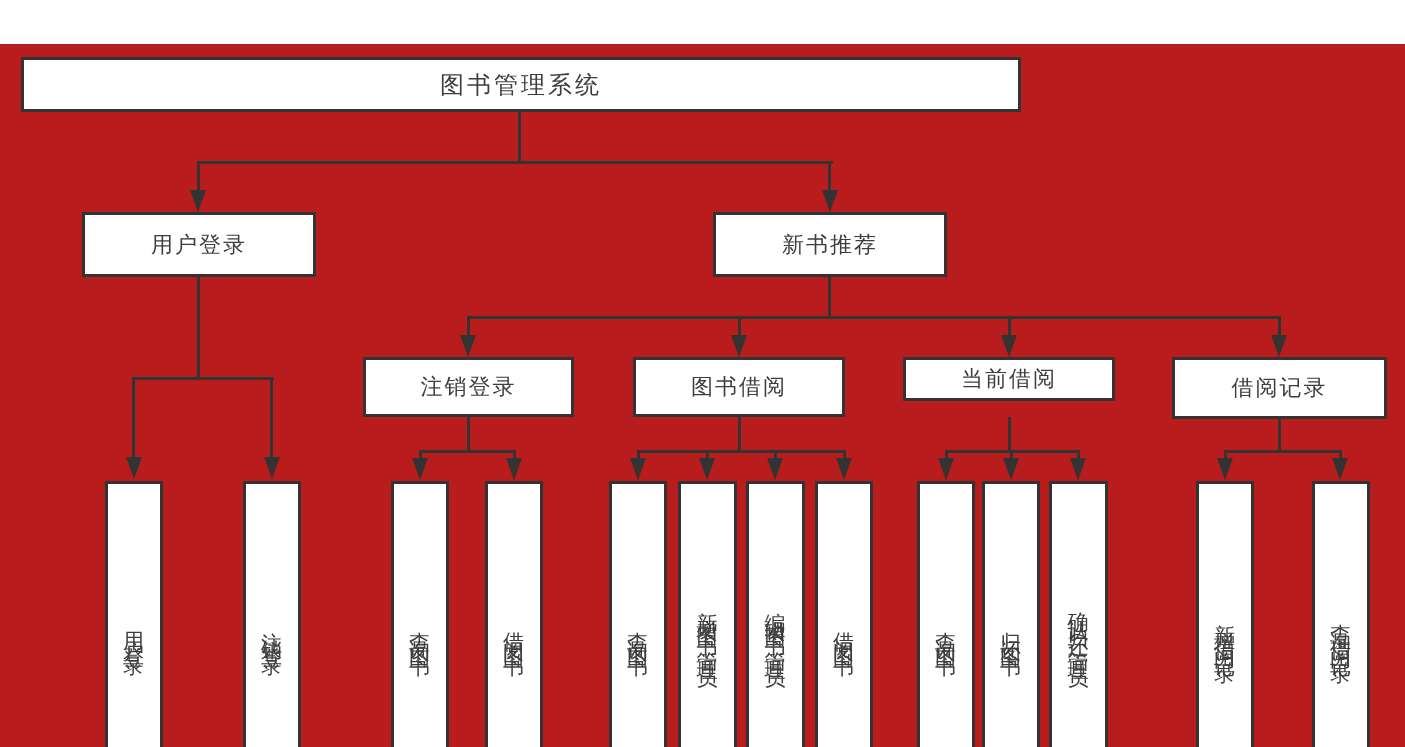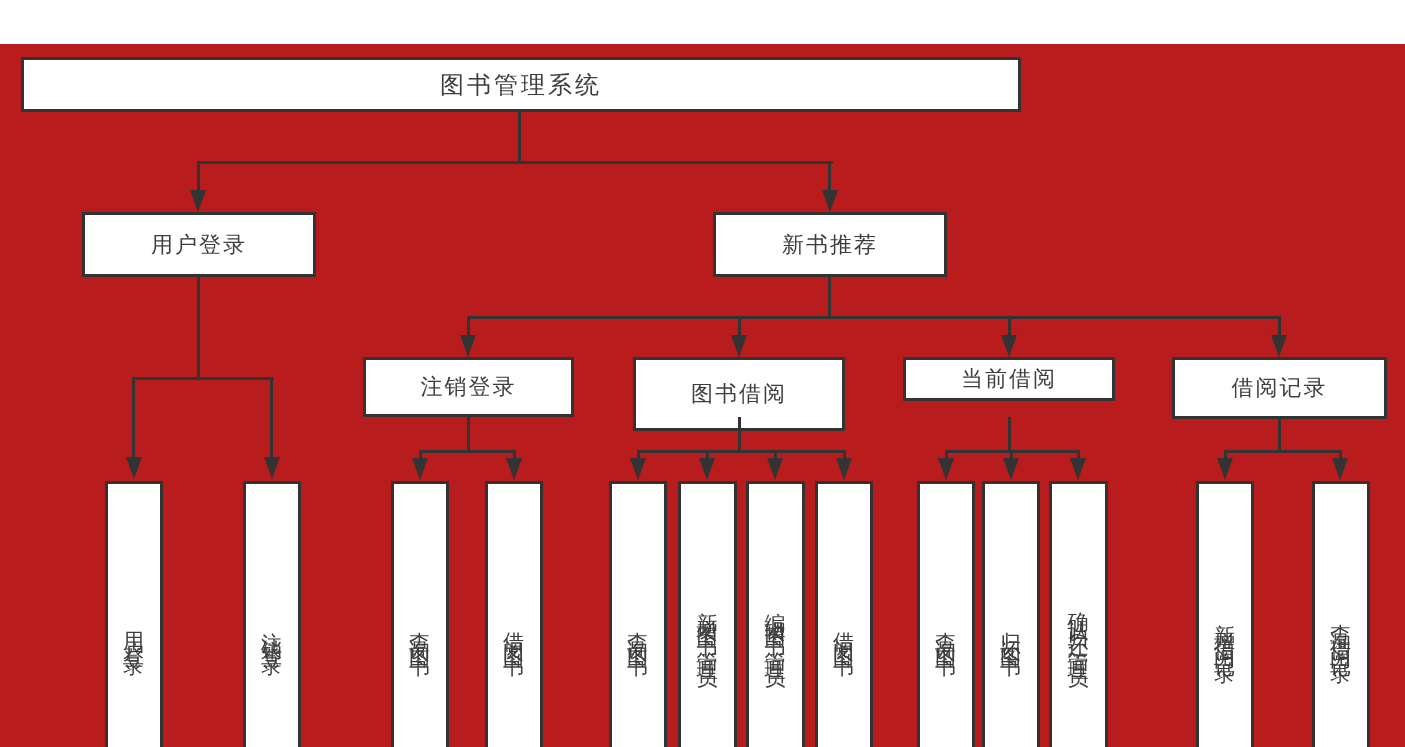--- a/index.html
+++ b/index.html
@@ -46,21 +46,21 @@
   </div>
 
   <div class="box" style="left:713px;top:168px;width:234px;height:65px">
     <span class="lbl">新书推荐</span>
   </div>
 
   <div class="box" style="left:363px;top:313px;width:211px;height:60px">
     <span class="lbl">注销登录</span>
   </div>
 
-  <div class="box" style="left:633px;top:313px;width:212px;height:74px">
+  <div class="box" style="left:633px;top:313px;width:212px;height:60px">
     <span class="lbl">图书借阅</span>
   </div>
 
   <div class="box" style="left:903px;top:313px;width:212px;height:44px">
     <span class="lbl">当前借阅</span>
   </div>
 
   <div class="box" style="left:1172px;top:313px;width:215px;height:62px">
     <span class="lbl">借阅记录</span>
   </div>

